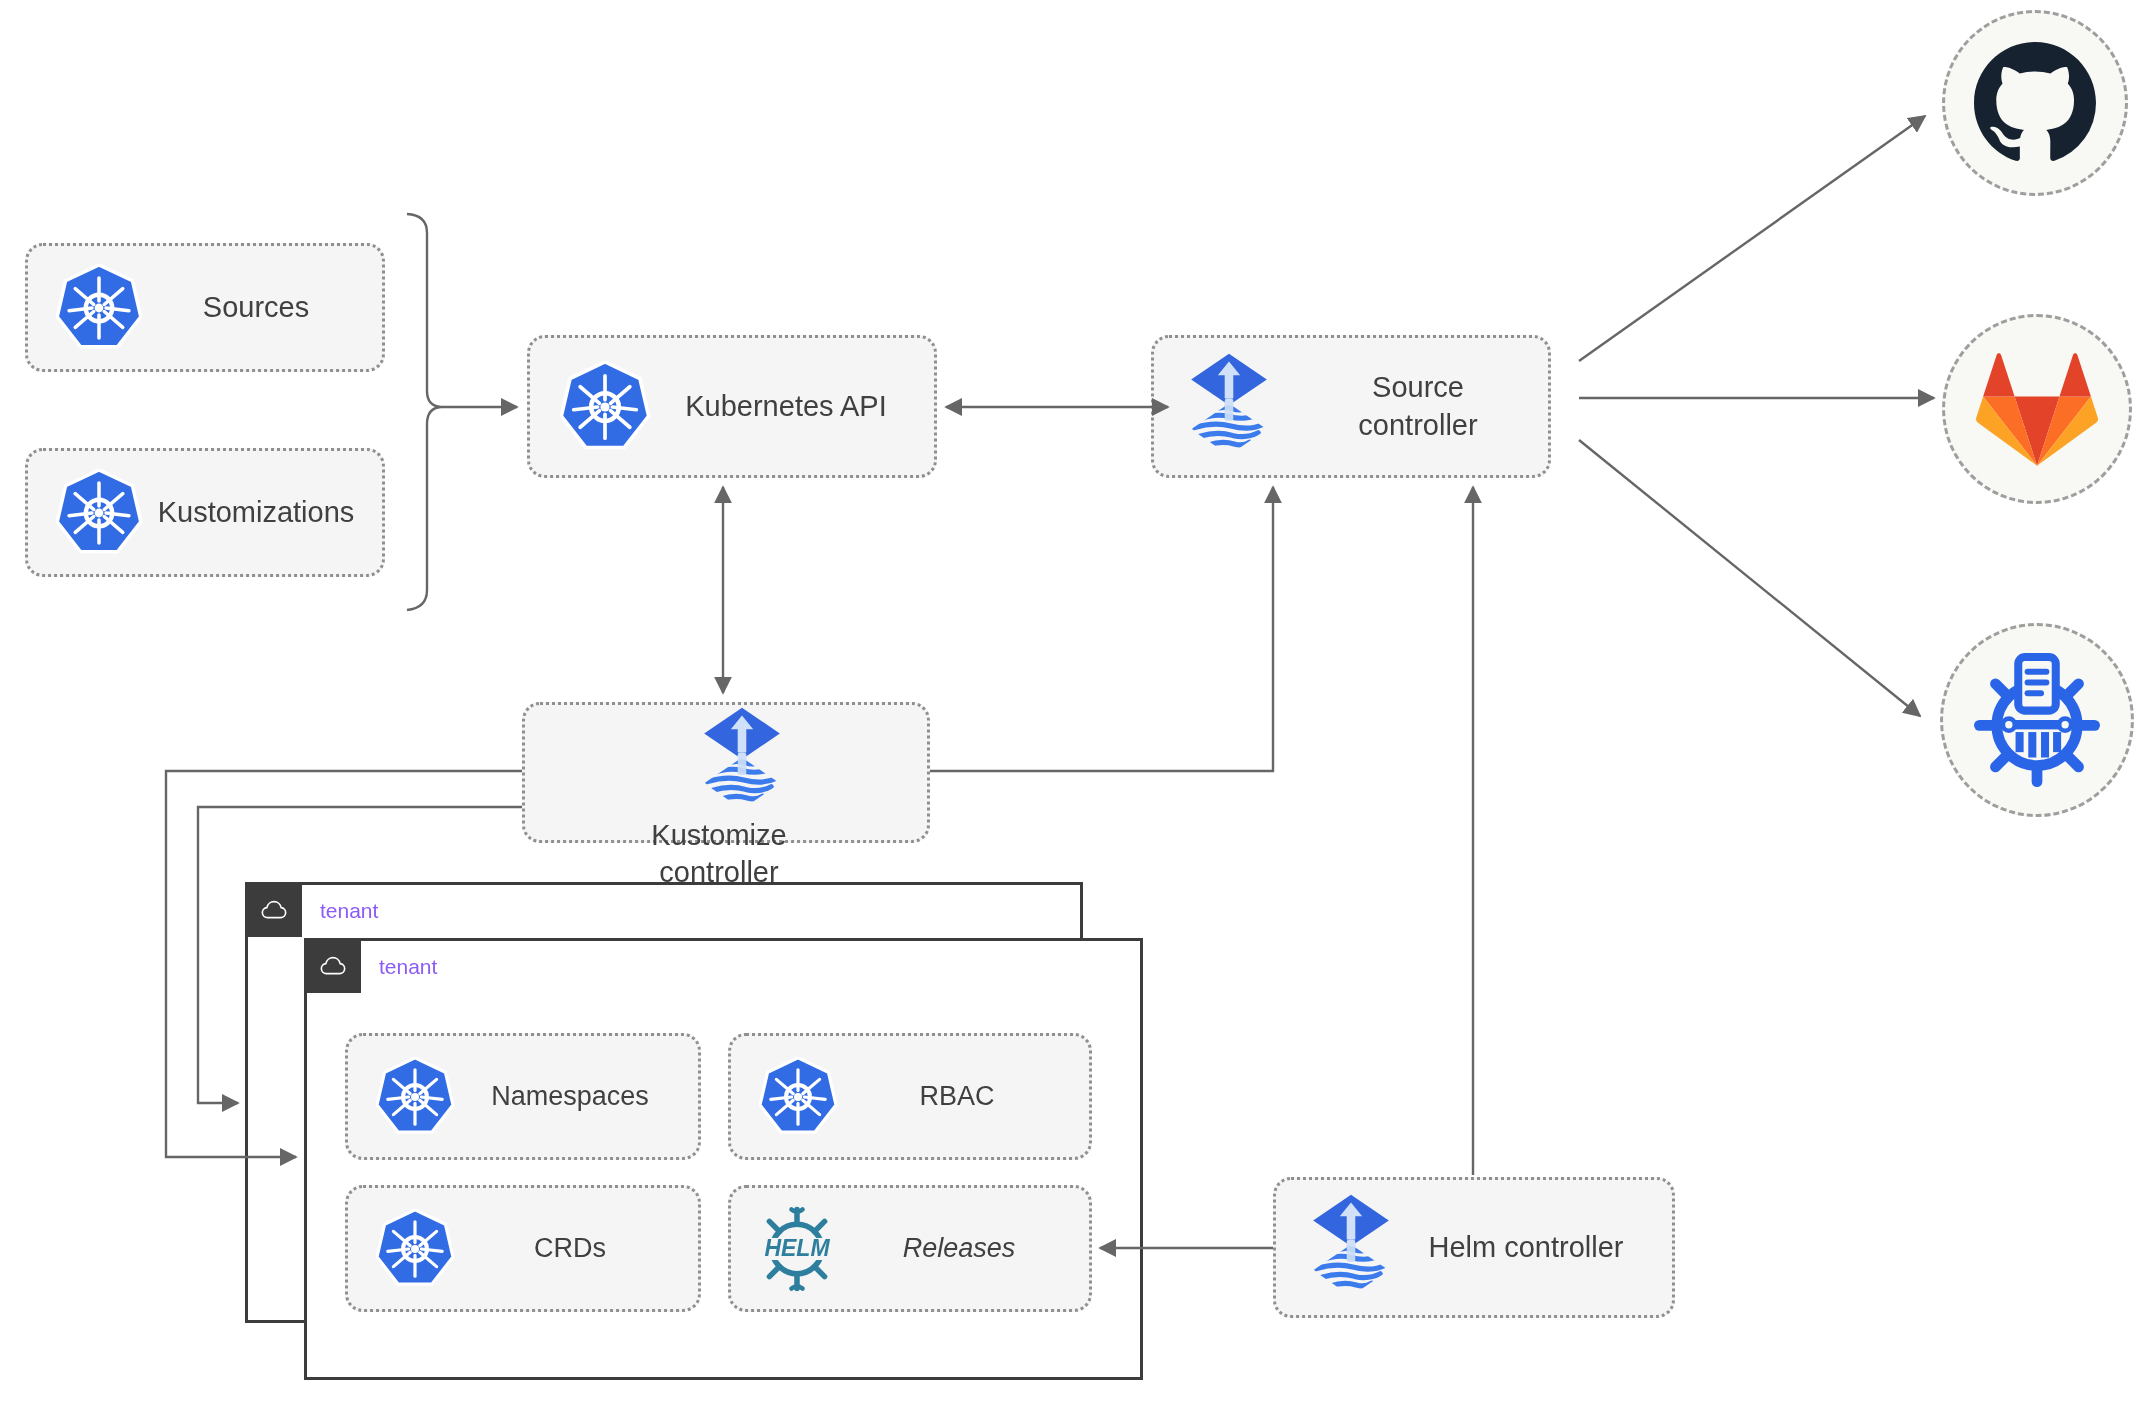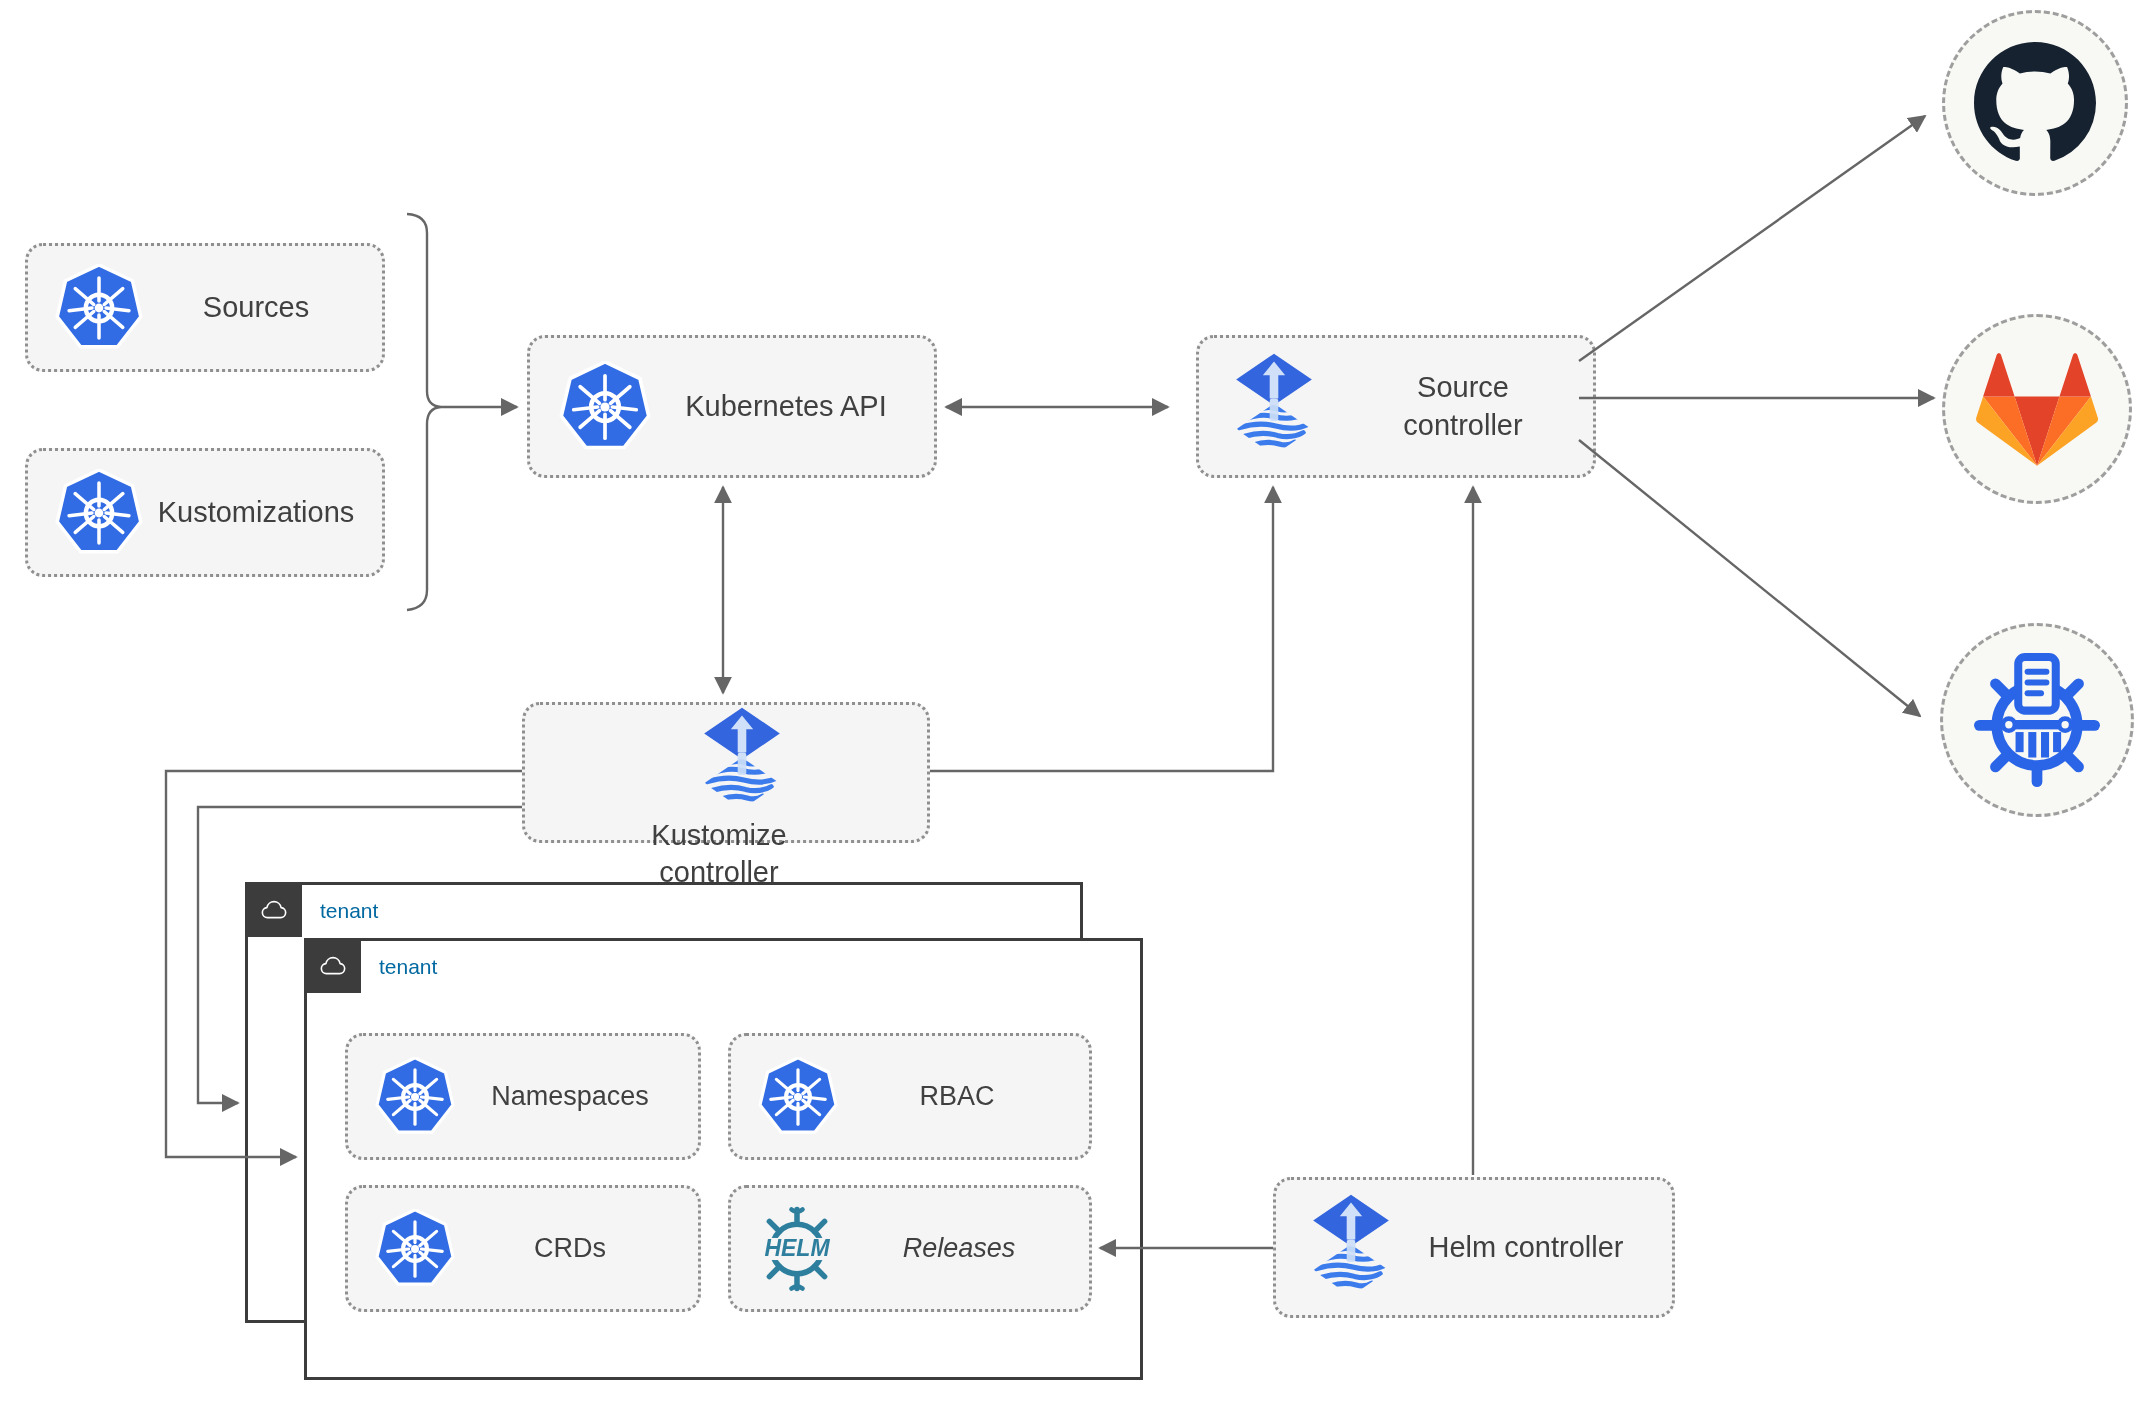--- a/index.html
+++ b/index.html
@@ -26,21 +26,21 @@
   }
 
   
   .tenant { position:absolute; background:#ffffff; border:3px solid #3C3C3C; box-sizing:border-box; }
   .tenant .corner {
     position:absolute; top:-3px; left:-3px; width:57px; height:55px; background:#3C3C3C;
     display:flex; align-items:center; justify-content:center;
   }
   .tenant .tlabel {
     position:absolute; top:0; left:72px; height:52px; line-height:52px;
-    font-size:21px; color:#0369a1;
+    font-size:21px; color:#8b5cf6;
   }
 
   #connectors { position:absolute; left:0; top:0; z-index:10; pointer-events:none; }
 </style>
 </head>
 <body>
 
 <div id="canvas">
 
   <div class="tenant" style="left:245px; top:882px; width:838px; height:441px;">
@@ -210,21 +210,21 @@
             <line x1="58" y1="50" x2="84" y2="53"></line>
     </g>
     <circle cx="50" cy="50" r="15" fill="none" stroke="#fff" stroke-width="5"></circle>
     <circle cx="50" cy="50" r="5" fill="#fff"></circle>
   </svg>
       </span>
     <div class="lbl">
         <span>Kubernetes API</span>
       </div>
   </div>
-  <div class="node" style="left:1196px; top:335px; width:400px; height:143px;gap:30px;">
+  <div class="node" style="left:1151px; top:335px; width:400px; height:143px;gap:30px;">
     <span class="icon" style="width:86px;height:112px;margin-left:32px;">
         <svg viewBox="0 0 100 124" width="100%" height="100%">
     <polygon points="50,0 94,30 50,60 6,30" fill="#3365DE"></polygon>
     <g fill="#CFE0F8">
       <polygon points="50,9 63,25 55,25 55,52 45,52 45,25 37,25"></polygon>
       <rect x="45" y="52" width="10" height="26" rx="3"></rect>
     </g>
     <clipPath id="fluxclip">
             <polygon points="50,58 94,88 50,118 6,88"></polygon>
           </clipPath>

